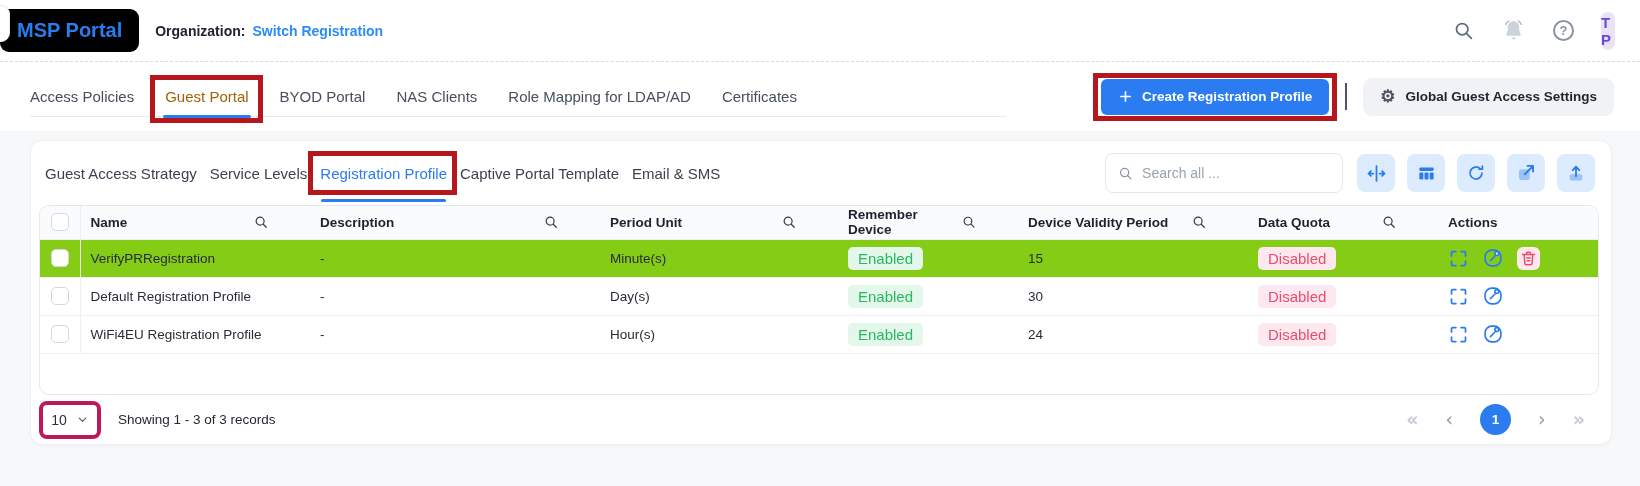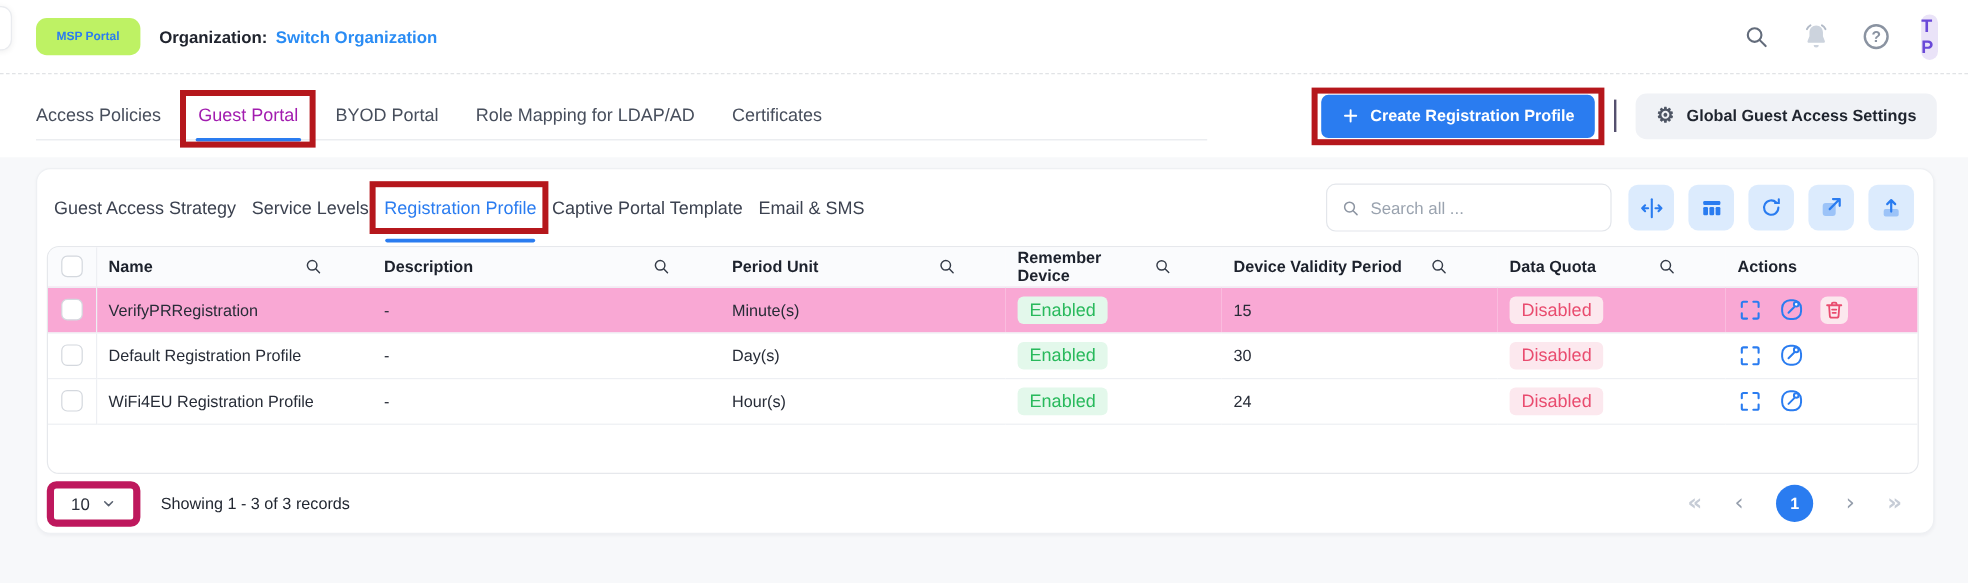--- a/index.html
+++ b/index.html
@@ -15,22 +15,22 @@
   .topbar {
     height:62px; display:flex; align-items:center; position:relative;
     border-bottom:1px dashed #d7dade;
   }
   .edge-frag {
     position:absolute; left:-12px; top:5px; width:22px; height:37px;
     background:#fff; border:1px solid #e9ebef; border-radius:9px;
     box-shadow:0 1px 5px rgba(0,0,0,.07);
   }
   .msp-chip {
-    margin-left:30px; background:#bef264; color:#2a7cf0; font-weight:700;
-    font-size:10px; padding:10px 17px; border-radius:9px; cursor:pointer;
+    background:#000000; color:#2a7cf0; font-weight:700;
+    font-size:20px; padding:10px 17px; border-radius:9px; cursor:pointer;
   }
   .org-label { margin-left:16px; font-weight:700; font-size:14px; color:#20242e; }
   .org-name  { margin-left:7px;  font-weight:700; font-size:14px; color:#2a8cf4; cursor:pointer; }
   .top-right { margin-left:auto; display:flex; align-items:center; gap:27px; padding-right:25px; }
   .icon-btn { display:flex; align-items:center; justify-content:center; cursor:pointer; background:none; border:none; }
   .help-ring {
     width:21px; height:21px; border:2px solid #8a93a1; border-radius:50%;
     display:flex; align-items:center; justify-content:center;
     color:#8a93a1; font-weight:700; font-size:13px;
   }
@@ -40,21 +40,21 @@
     letter-spacing:1px; cursor:pointer;
   }
   
   .tabbar { height:69px; display:flex; align-items:center; position:relative; background:#fff; }
   .tabs-track { position:absolute; left:30px; width:976px; bottom:14px; height:1px; background:#e7e9ed; }
   .tabs { display:flex; gap:31px; padding-left:30px; position:relative; }
   .tab {
     position:relative; color:#474e5c; font-size:15px; height:69px;
     display:flex; align-items:center; cursor:pointer; white-space:nowrap;justify-content:flex-end;
   }
-  .tab.active { color:#a21caf; }
+  .tab.active { color:#a16207; }
   .tab-bar-active {
     position:absolute; left:-2px; right:-2px; bottom:13px; height:3px;
     background:#2a7cf0; border-radius:2px;
   }
   .annot { border:5px solid #b5171c; position:absolute; pointer-events:none; z-index:9; }
   .annot-tab { left:-15px; right:-14px; top:13px; bottom:8px; }
   .tab-actions { margin-left:auto; display:flex; align-items:center; gap:16px; padding-right:26px; }
   .create-btn {
     position:relative; background:#2a7cf0; color:#fff; font-weight:700; font-size:13.5px;
     height:36px; padding:0 17px; border-radius:6px; display:flex; align-items:center; gap:9px;
@@ -101,40 +101,40 @@
     display:flex; align-items:center; justify-content:center; color:#2a7cf0; cursor:pointer;
   }
   
   .table-wrap { margin:0 12px 0 8px; border:1px solid #e6e8ec; border-radius:10px; overflow:hidden; }
   table { width:100%; border-collapse:collapse; font-size:13.5px; table-layout:fixed; }
   thead tr { height:33px; background:#fafbfd; }
   th { font-weight:700; color:#1d222d; text-align:left; }
   .hwrap { display:flex; align-items:center; justify-content:space-between; padding:0 42px 0 10px; }
   .hplain { padding-left:10px; }
   tbody tr { height:38px; border-top:1px solid #edeff3; }
-  tbody tr.hl { background:#f9a8d4; }
+  tbody tr.hl { background:#84cc16; }
   td { color:#272c37; padding-left:10px; }
   .check-cell { border-right:1px solid #edeff3; text-align:center; padding:0; }
   .checkbox {
     width:18px; height:18px; border:1.5px solid #d4d8de; border-radius:5px; background:#fff;
     display:inline-block; vertical-align:middle; cursor:pointer;
   }
   .badge {
     display:inline-block; padding:4px 10px; border-radius:5px; font-size:15px; line-height:1;
   }
   .badge-on  { background:#e3f8eb; color:#28b95c; }
   .badge-off { background:#fce8ee; color:#e94c6f; }
   .act-wrap { display:flex; align-items:center; gap:13px; }
   .act-btn { background:none; border:none; cursor:pointer; color:#2a7cf0; display:flex; align-items:center; }
   .act-del { color:#e94c6f; background:#fce8ee; border-radius:6px; padding:2px; }
   tr.filler { height:41px; border-top:1px solid #edeff3; }
   
   .paginate { display:flex; align-items:center; height:49px; padding:0 26px 0 8px; }
   .page-size {
-    width:78px; height:38px; border:6px solid #be185d; border-radius:8px; background:#fff;
+    width:62px; height:38px; border:4px solid #be185d; border-radius:8px; background:#fff;
     display:flex; align-items:center; justify-content:center; gap:9px; font-size:14px;
     color:#2a2f3a; cursor:pointer;
   }
   .summary { margin-left:17px; font-size:13.5px; color:#232832; }
   .pager { margin-left:auto; display:flex; align-items:center; gap:27px; }
   .pg { font-size:19px; line-height:1; background:none; border:none; cursor:pointer; font-family:"DejaVu Sans", sans-serif; }
   .pg-end  { color:#c6ccd6; font-weight:700; }
   .pg-step { color:#959eac; }
   .pg-current {
     width:31px; height:31px; border-radius:50%; background:#2a7cf0; color:#fff;
@@ -145,21 +145,21 @@
 </style>
 </head>
 <body>
 
 <div class="top-section">
 
   <div class="topbar">
     <div class="edge-frag"></div>
     <div class="msp-chip">MSP Portal</div>
     <span class="org-label">Organization:</span>
-    <span class="org-name">Switch Organization</span>
+    <span class="org-name">Switch Registration</span>
     <div class="top-right">
       <button class="icon-btn">
         <svg width="21" height="21" viewBox="0 0 24 24" fill="none" stroke="#636c7b" stroke-width="2" stroke-linecap="round">
           <circle cx="10.5" cy="10.5" r="6.5"></circle>
             <path d="M15.6 15.6L21 21"></path>
         </svg>
       </button>
       <button class="icon-btn">
         <svg width="25" height="25" viewBox="0 0 24 24">
           <path d="M12 3.2c-3.2 0-5.4 2.4-5.4 5.5v3.1l-1.5 3.7c-.3.7.2 1.5 1 1.5h11.8c.8 0 1.3-.8 1-1.5l-1.5-3.7V8.7c0-3.1-2.2-5.5-5.4-5.5z" fill="#ccd3dd"></path>
@@ -182,20 +182,23 @@
         </div>
       <div class="tab active">
         <span>Guest Portal</span>
         <i class="tab-bar-active"></i>
         <i class="annot annot-tab"></i>
       </div>
       <div class="tab">
           <span>BYOD Portal</span>
         </div>
       <div class="tab">
+          <span>NAS Clients</span>
+        </div>
+      <div class="tab">
           <span>Role Mapping for LDAP/AD</span>
         </div>
       <div class="tab">
           <span>Certificates</span>
         </div>
     </div>
     <div class="tab-actions">
       <button class="create-btn">
         <svg width="15" height="15" viewBox="0 0 24 24" fill="none" stroke="#fff" stroke-width="2.6" stroke-linecap="round">
             <path d="M12 4.5v15M4.5 12h15"></path>

